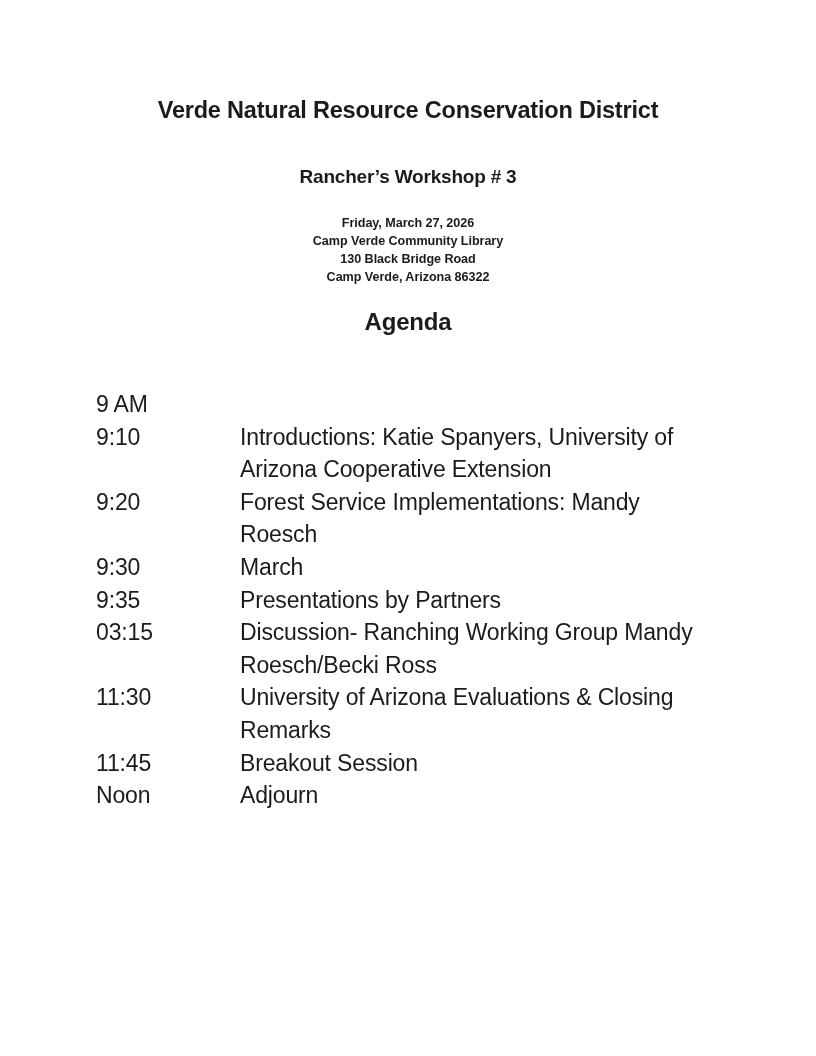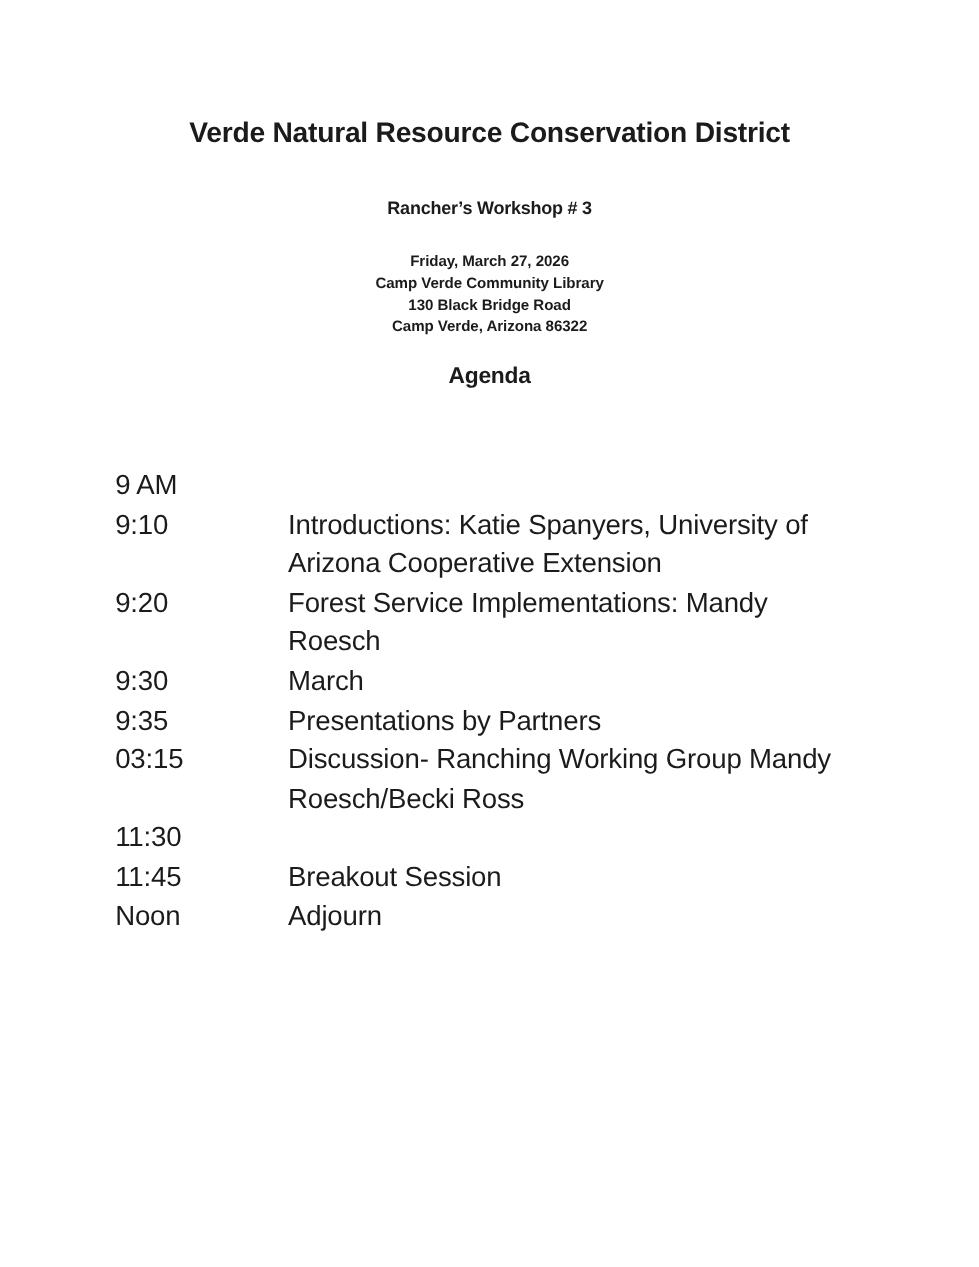--- a/index.html
+++ b/index.html
@@ -30,42 +30,42 @@
     padding-top: 96px;
   }
   .org-title {
     font-size: 23.5px;
     font-weight: bold;
     letter-spacing: -0.2px;
     line-height: 1.25;
     margin: 0;
   }
   .workshop-title {
-    font-size: 15px;
+    font-size: 19px;
     font-weight: bold;
     letter-spacing: -0.2px;
     line-height: 1.25;
     margin: 0;
     padding-top: 40px;
   }
 
   .event-details {
     margin: 0;
     padding-top: 26px;
     font-size: 12.6px;
     font-weight: bold;
     line-height: 17.8px;
     letter-spacing: -0.05px;
   }
   .event-details .detail-line {
     display: block;
   }
 
   .agenda-heading {
-    font-size: 19px;
+    font-size: 24px;
     font-weight: bold;
     letter-spacing: -0.2px;
     margin: 0;
     padding-top: 22px;
   }
 
   
   .agenda-list {
     margin: 0;
     padding: 0;
@@ -131,20 +131,21 @@
     <li class="agenda-row">
       <span class="agenda-time">9:35</span>
       <span class="agenda-desc">Presentations by Partners</span>
     </li>
     <li class="agenda-row">
       <span class="agenda-time">03:15</span>
       <span class="agenda-desc">Discussion- Ranching Working Group Mandy Roesch/Becki Ross</span>
     </li>
     <li class="agenda-row">
       <span class="agenda-time">11:30</span>
+      <span class="agenda-desc">University of Arizona Evaluations &amp; Closing Remarks</span>
     </li>
     <li class="agenda-row">
       <span class="agenda-time">11:45</span>
       <span class="agenda-desc">Breakout Session</span>
     </li>
     <li class="agenda-row">
       <span class="agenda-time">Noon</span>
       <span class="agenda-desc">Adjourn</span>
     </li>
   </ul>

